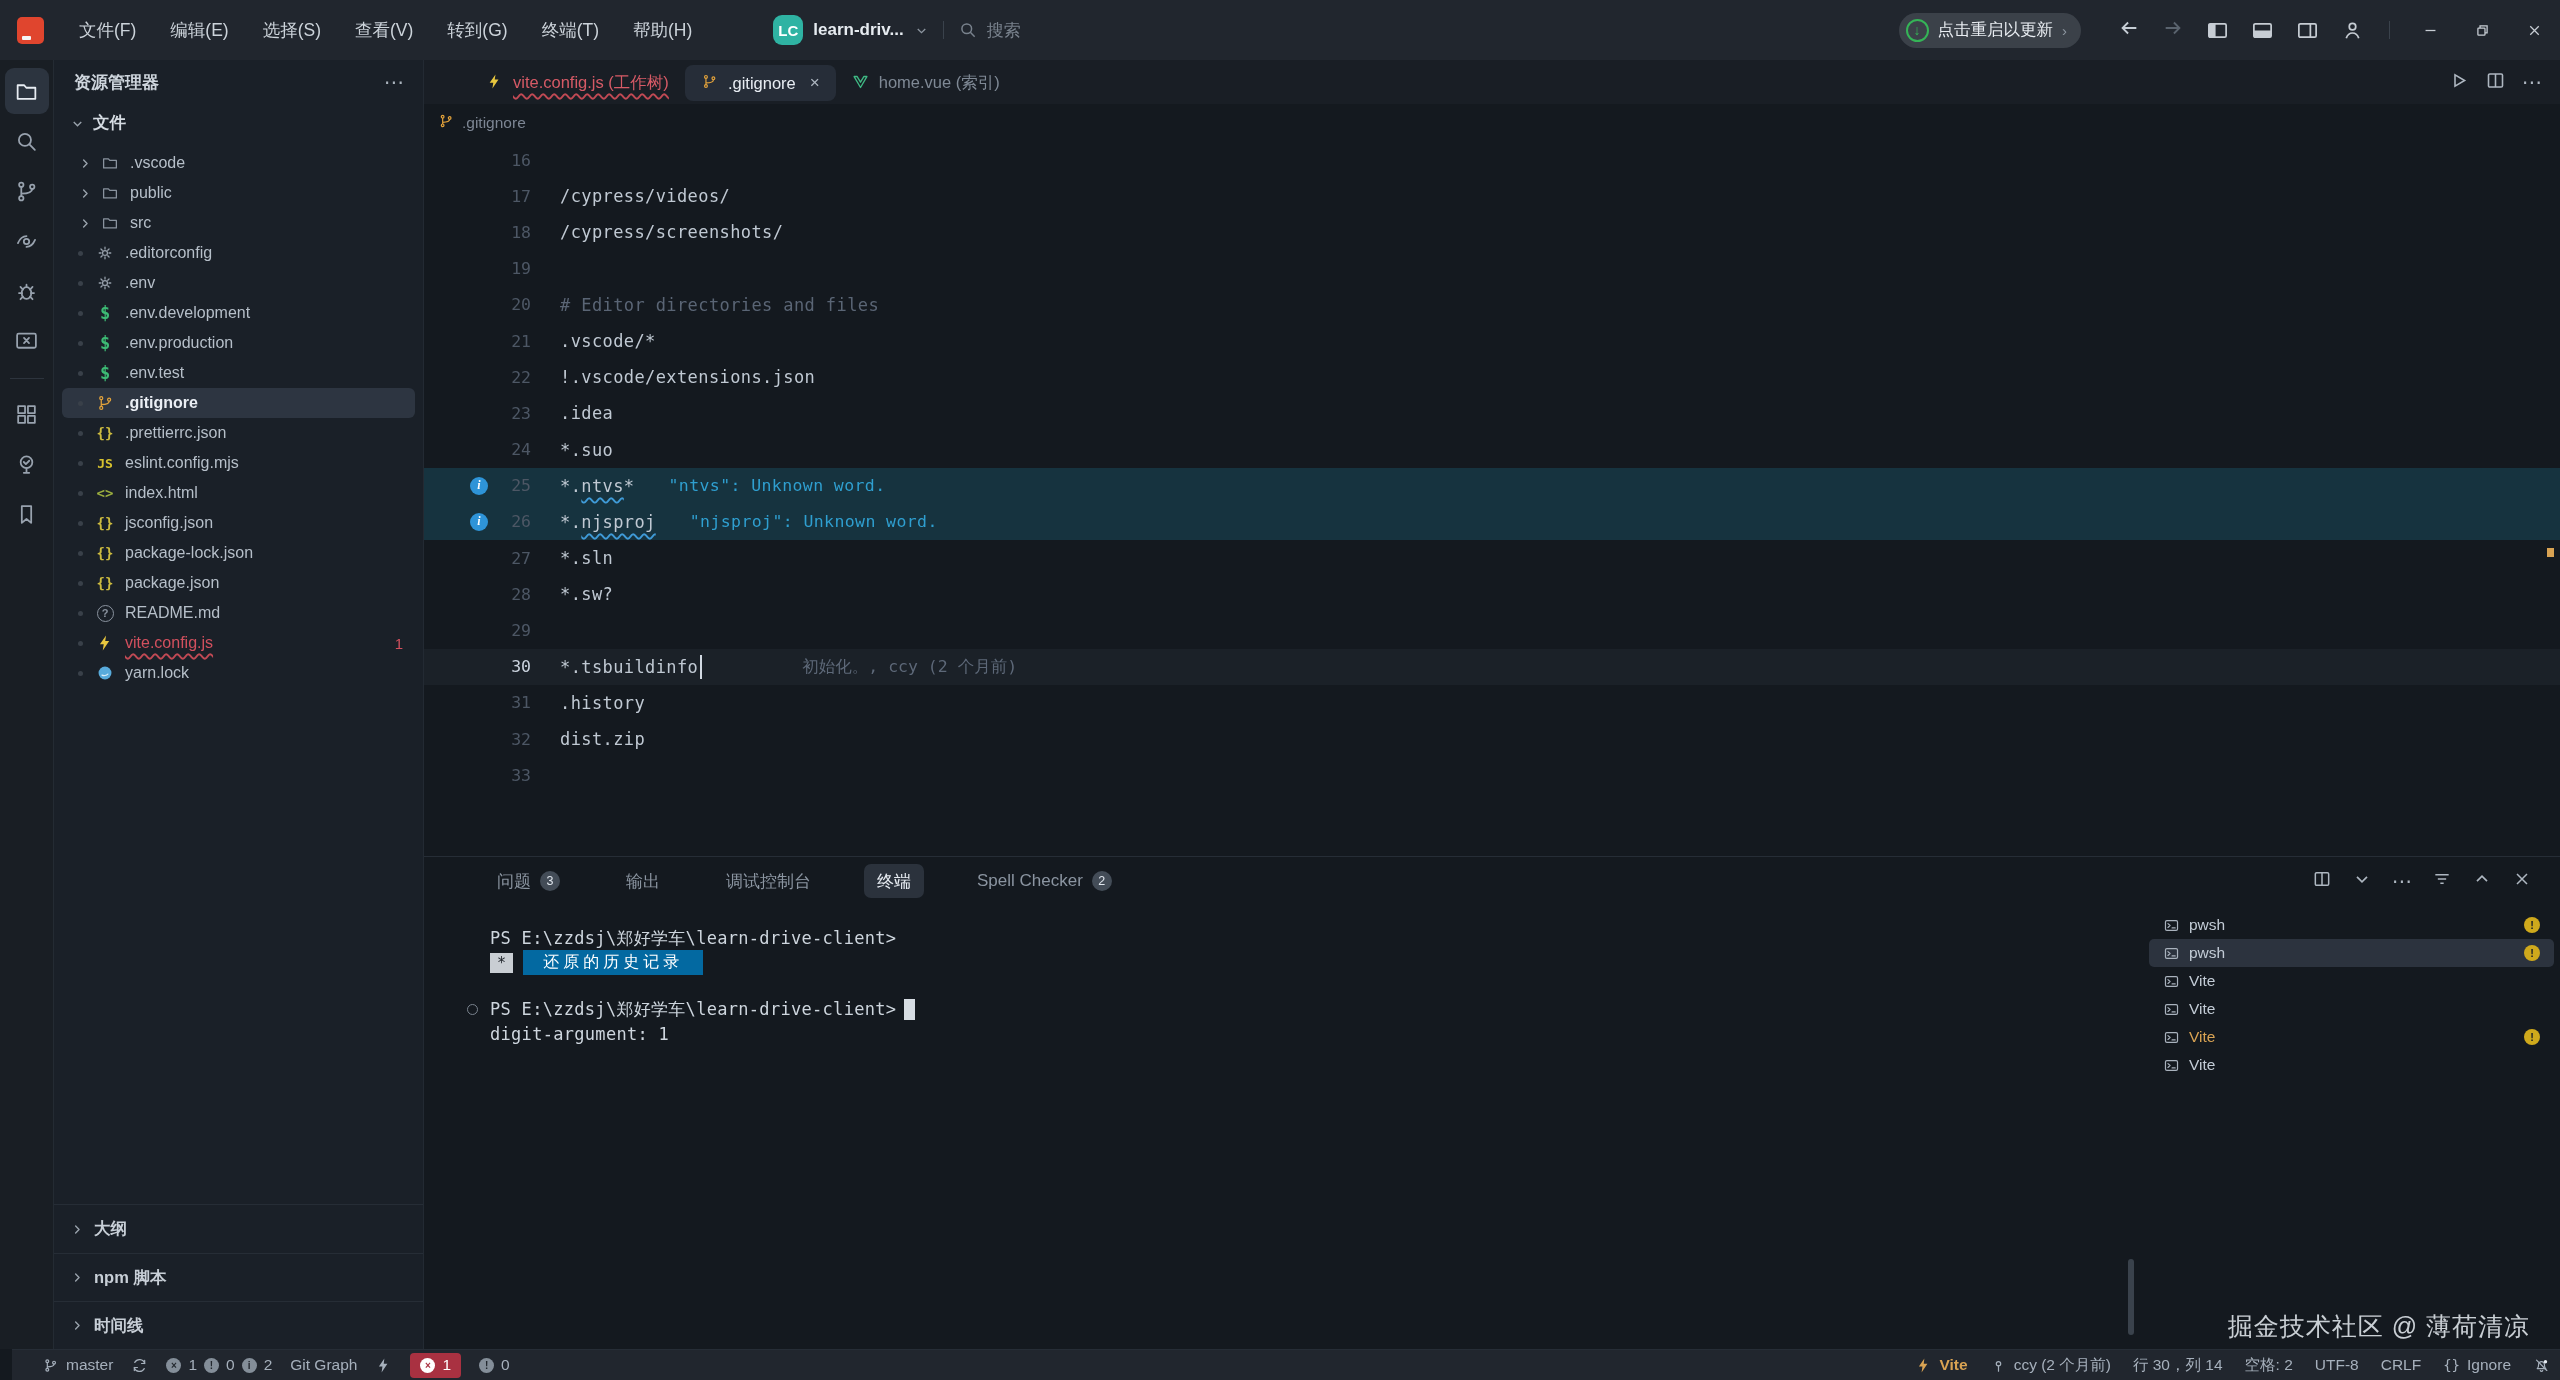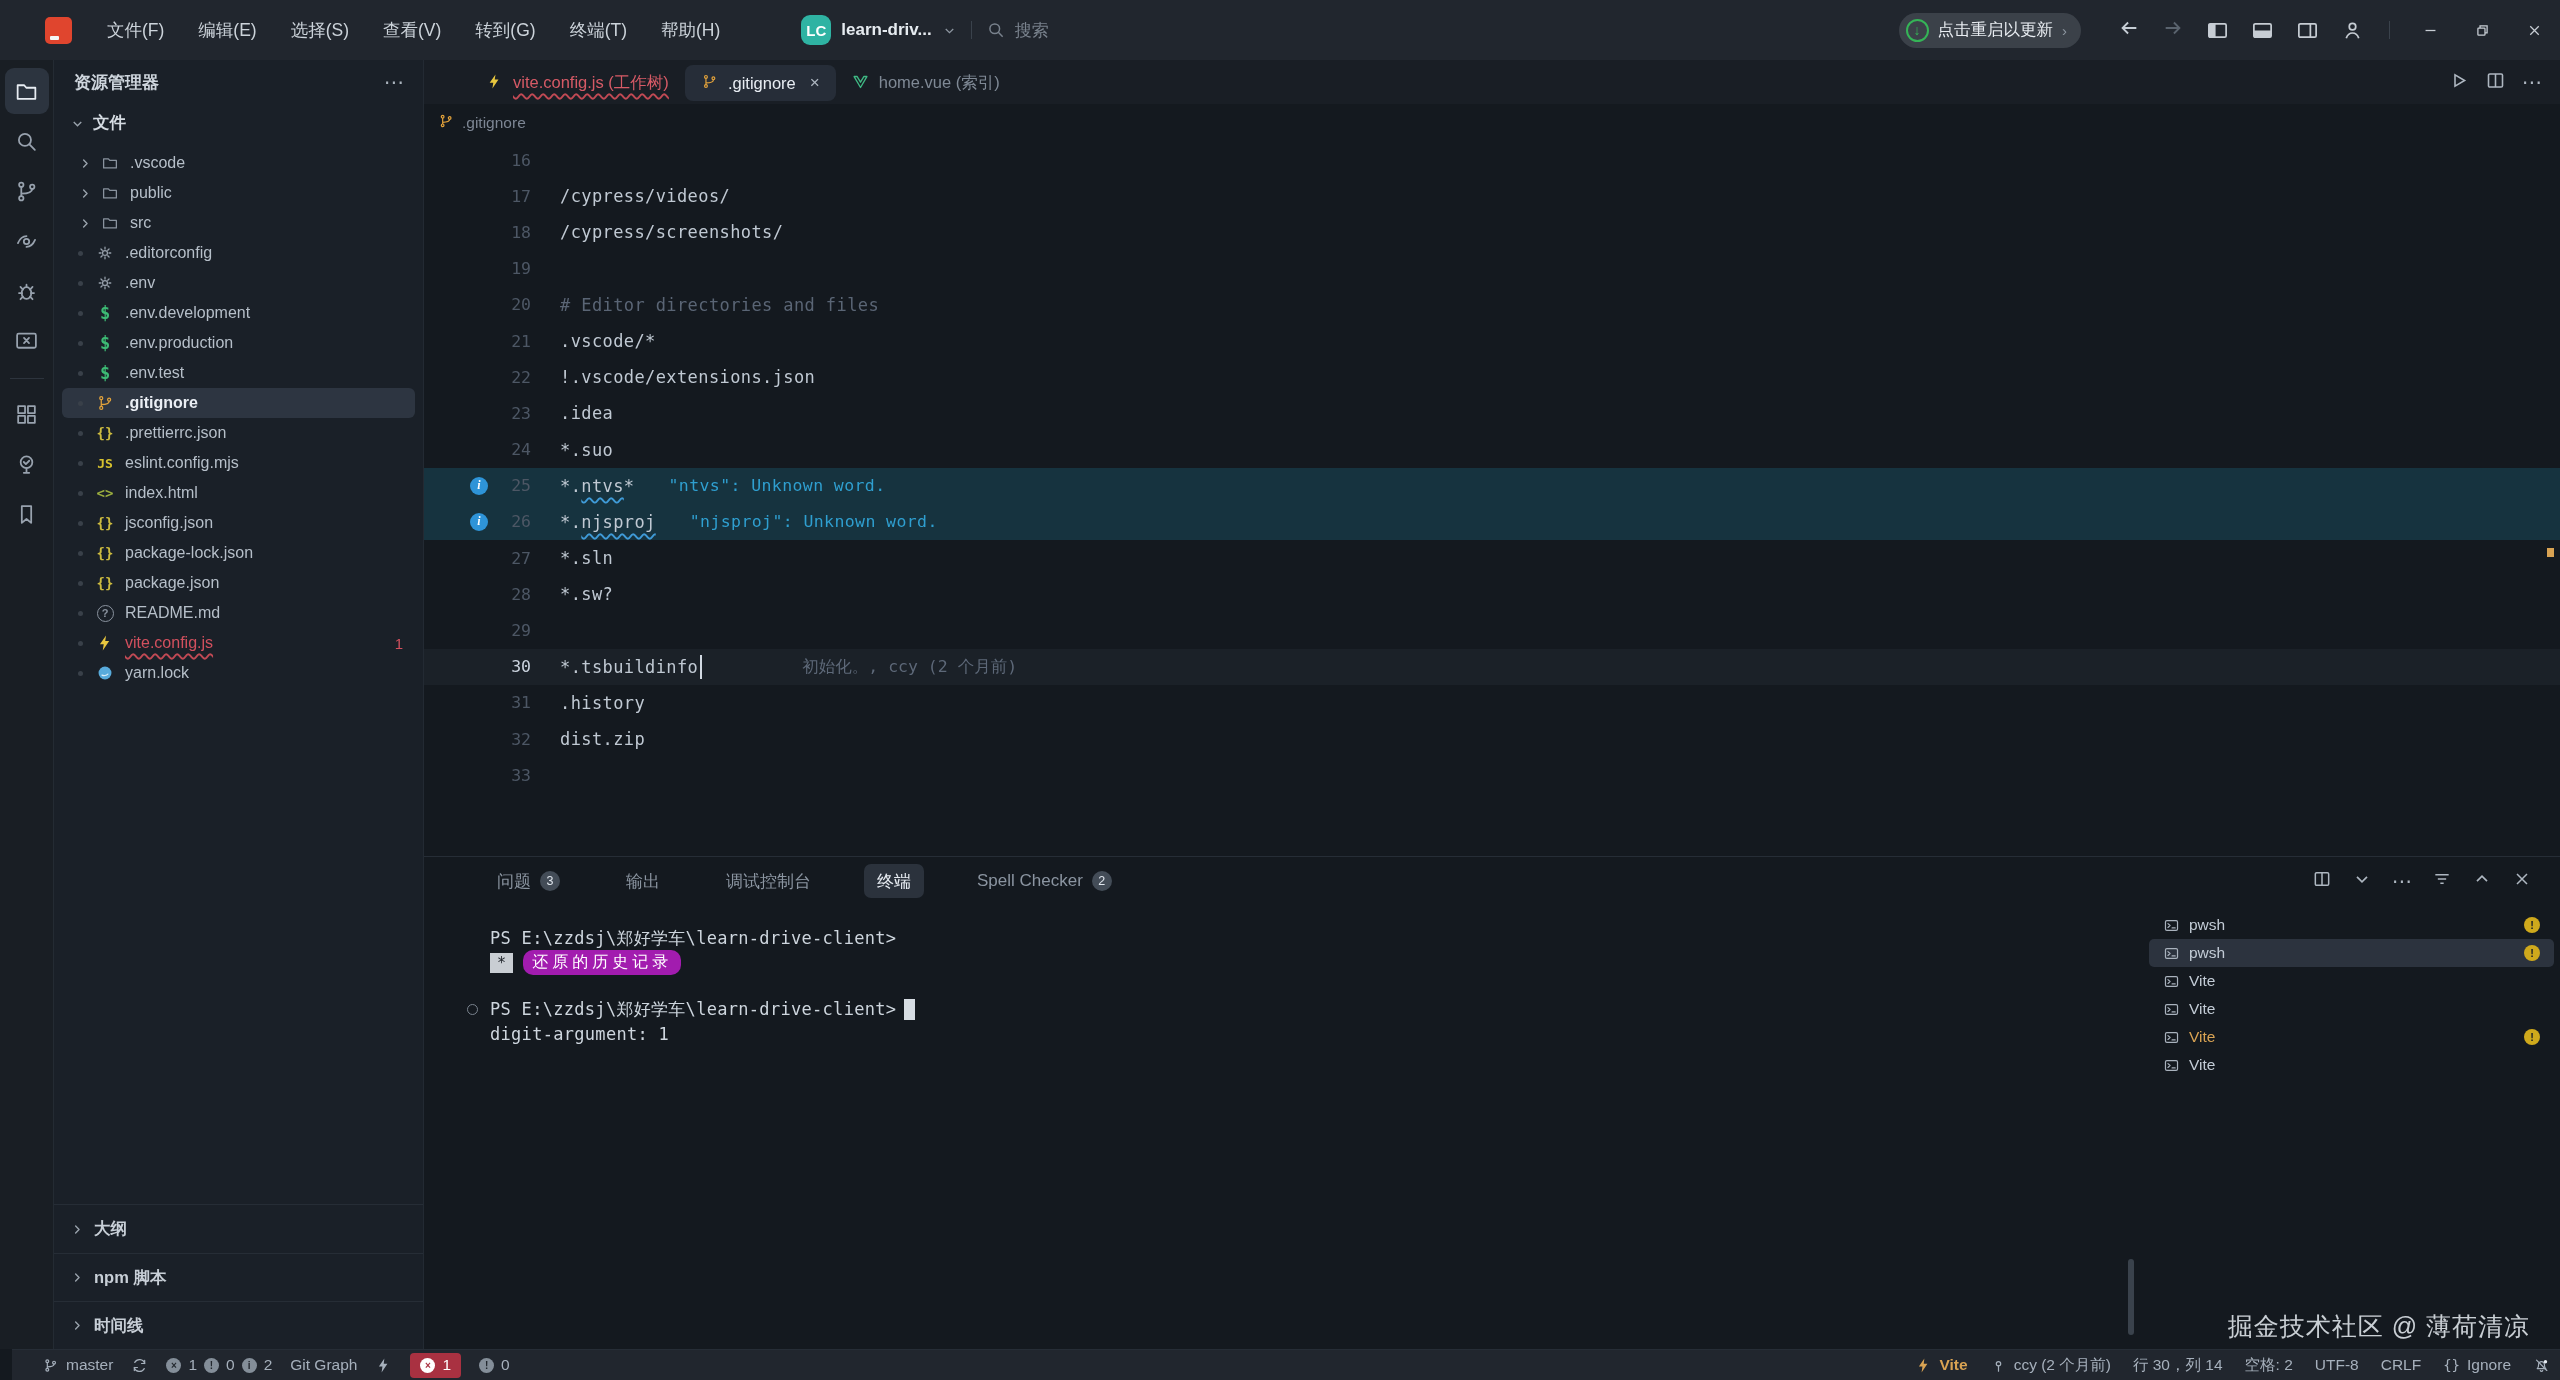--- a/index.html
+++ b/index.html
@@ -2,21 +2,21 @@
 <html><head>
 <meta charset="utf-8">
 <style>
   * { margin:0; padding:0; box-sizing:border-box; }
   html,body { width:2560px; height:1380px; overflow:hidden; background:#14191f;
     font-family:"Liberation Sans","DejaVu Sans",sans-serif; }
   #app { position:relative; width:2560px; height:1380px; color:#b6bfc9; }
 
   
   #titlebar { position:absolute; left:0; top:0; width:100%; height:60px; background:#21262e;
-    display:flex; align-items:center;padding-left:28px; }
+    display:flex; align-items:center; }
   .logo { width:27px; height:27px; border-radius:5px; background:#e0452e; margin-left:17px; position:relative; flex:none;}
   .logo::after { content:""; position:absolute; left:5px; bottom:4px; width:9px; height:4px; background:#f5f6f7; border-radius:1px;}
   #menubar { display:flex; gap:8px; margin-left:22px; }
   .menu-item { font-size:17.5px; color:#ccd3da; padding:6px 13px; border-radius:6px; cursor:default; white-space:nowrap;}
   #project-switch { display:flex; align-items:center; gap:10px; margin-left:68px; }
   .lc-badge { width:30px; height:30px; border-radius:9px; background:#2fb3a3; color:#fff; font-weight:bold;
     font-size:15px; display:flex; align-items:center; justify-content:center; }
   .proj-name { color:#e6ebf0; font-size:17px; font-weight:bold; }
   .tsep { width:1px; height:18px; background:#3a424c; margin:0 14px; }
   #search-hint { display:flex; align-items:center; gap:9px; color:#79828d; font-size:17px; }
@@ -115,21 +115,21 @@
   .ptab.active { background:#2b323c; color:#e8edf3; }
   .pbadge { min-width:20px; height:20px; border-radius:10px; background:#434c57; color:#dfe5ec; font-size:12.5px;
     display:flex; align-items:center; justify-content:center; padding:0 5px;}
   #panel-actions { position:absolute; right:28px; top:0; height:48px; display:flex; align-items:center; gap:20px; color:#aeb7c1;}
   #panel-actions svg { width:20px; height:20px; }
   #panel-body { flex:1; display:flex; position:relative; }
   #terminal { flex:1; padding:22px 0 0 66px; font-family:"DejaVu Sans Mono",monospace; font-size:17px;
     color:#ced6de; position:relative;}
   .tline { height:23.7px; display:flex; align-items:center; position:relative; white-space:pre; letter-spacing:0.3px;}
   .tline .star { background:#c9ced3; color:#23282e; padding:1px 7px; margin-right:10px; font-size:15px;}
-  .tline .thl { background:#a21caf; color:#fff; padding:2px 9px; letter-spacing:4px; font-size:16px;border-radius:10px;}
+  .tline .thl { background:#0369a1; color:#fff; padding:2px 20px; letter-spacing:4px; font-size:16px;}
   .tline .marker { position:absolute; left:-23px; width:11px; height:11px; border:1.5px solid #7a838e; border-radius:50%;}
   .tline .cursor { display:inline-block; width:11px; height:21px; background:#d7dde3; margin-left:8px; }
   #term-scrollbar { position:absolute; left:1704px; bottom:14px; width:6px; height:76px; background:#3a424c; border-radius:3px;}
   #term-list { width:411px; padding-top:6px; flex:none; }
   .trow { height:28px; display:flex; align-items:center; padding:0 10px 0 14px; margin-right:6px; border-radius:5px;
     position:relative; color:#c3ccd6; font-size:15.5px;}
   .trow.selected { background:#2c333e; }
   .trow .fi { margin-right:9px; display:flex; } .trow .fi svg { width:17px; height:17px; color:#a9b2bd;}
   .trow .tlabel.orange { color:#d9a353; }
   .twarn { position:absolute; right:14px; width:16px; height:16px; border-radius:50%; background:#cfa91c;

